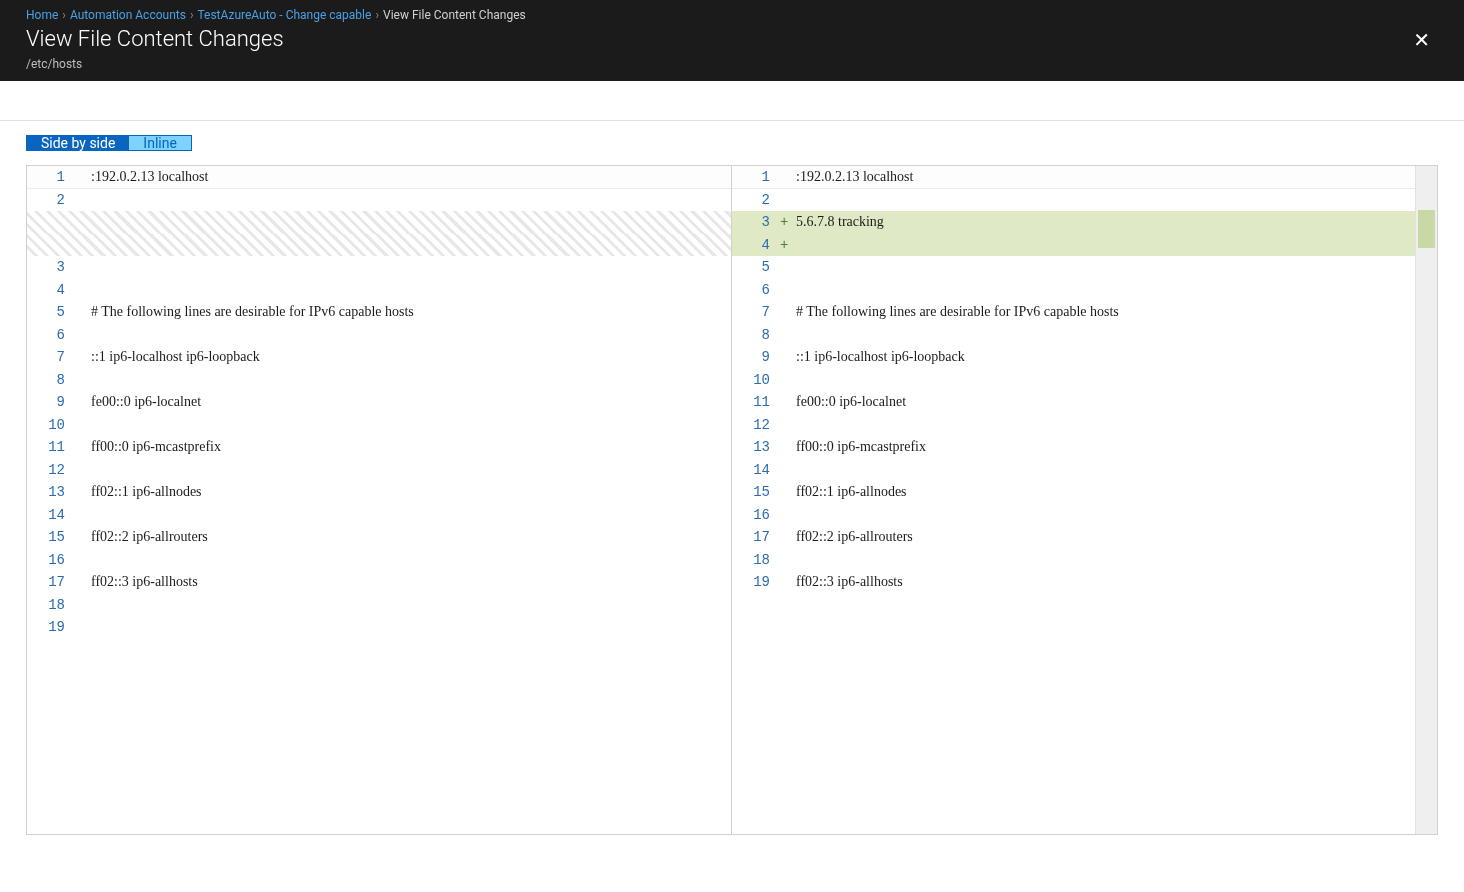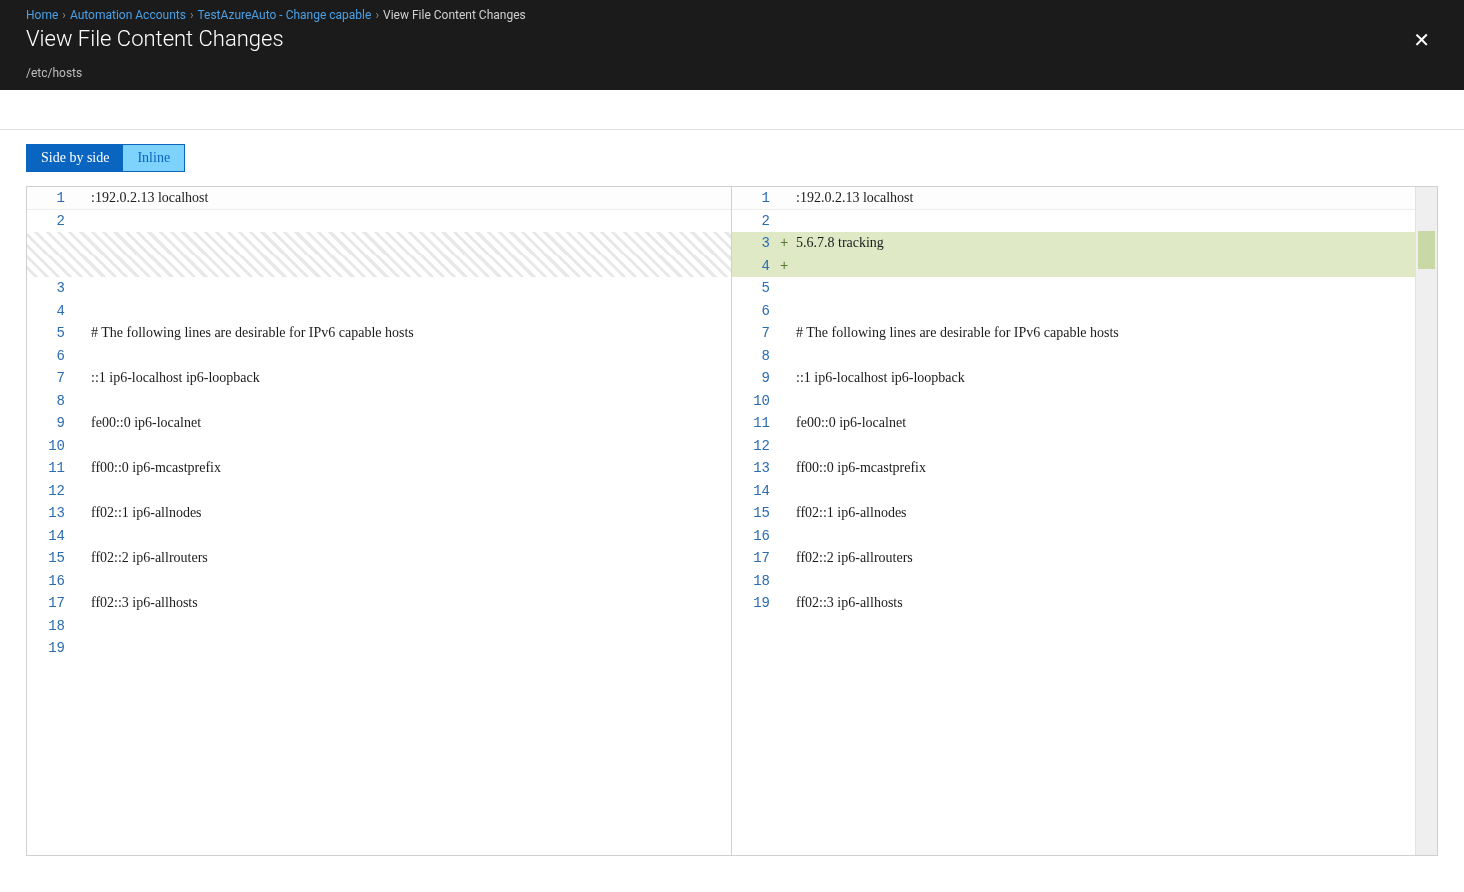--- a/index.html
+++ b/index.html
@@ -35,35 +35,34 @@
     justify-content: space-between;
   }
   .header .title {
     font-size: 22px;
     font-weight: 300;
     line-height: 1.2;
   }
   .header .subtitle {
     font-size: 12px;
     color: #bdbdbd;
-    margin-top: 14px;
+    margin-top: 5px;
   }
   .header .close { font-size: 20px; color: #fff; cursor: pointer; padding: 4px 8px; line-height: 1; }
 
   
   .strip { height: 40px; border-bottom: 1px solid #e1e1e1; }
 
   
   .toolbar { padding: 14px 26px 10px 26px; }
   .toggle-group {
     display: inline-flex;
     border: 1px solid #0a65c1;
-    height: 28px;
+    height: 16px;
     font-size: 14px;
-    font-family: Liberation Serif, serif;
   }
   .toggle-btn {
     padding: 0 14px;
     display: flex;
     align-items: center;
     cursor: pointer;
     background: #7dd3fc;
     color: #0a65c1;
   }
   .toggle-btn.active {

